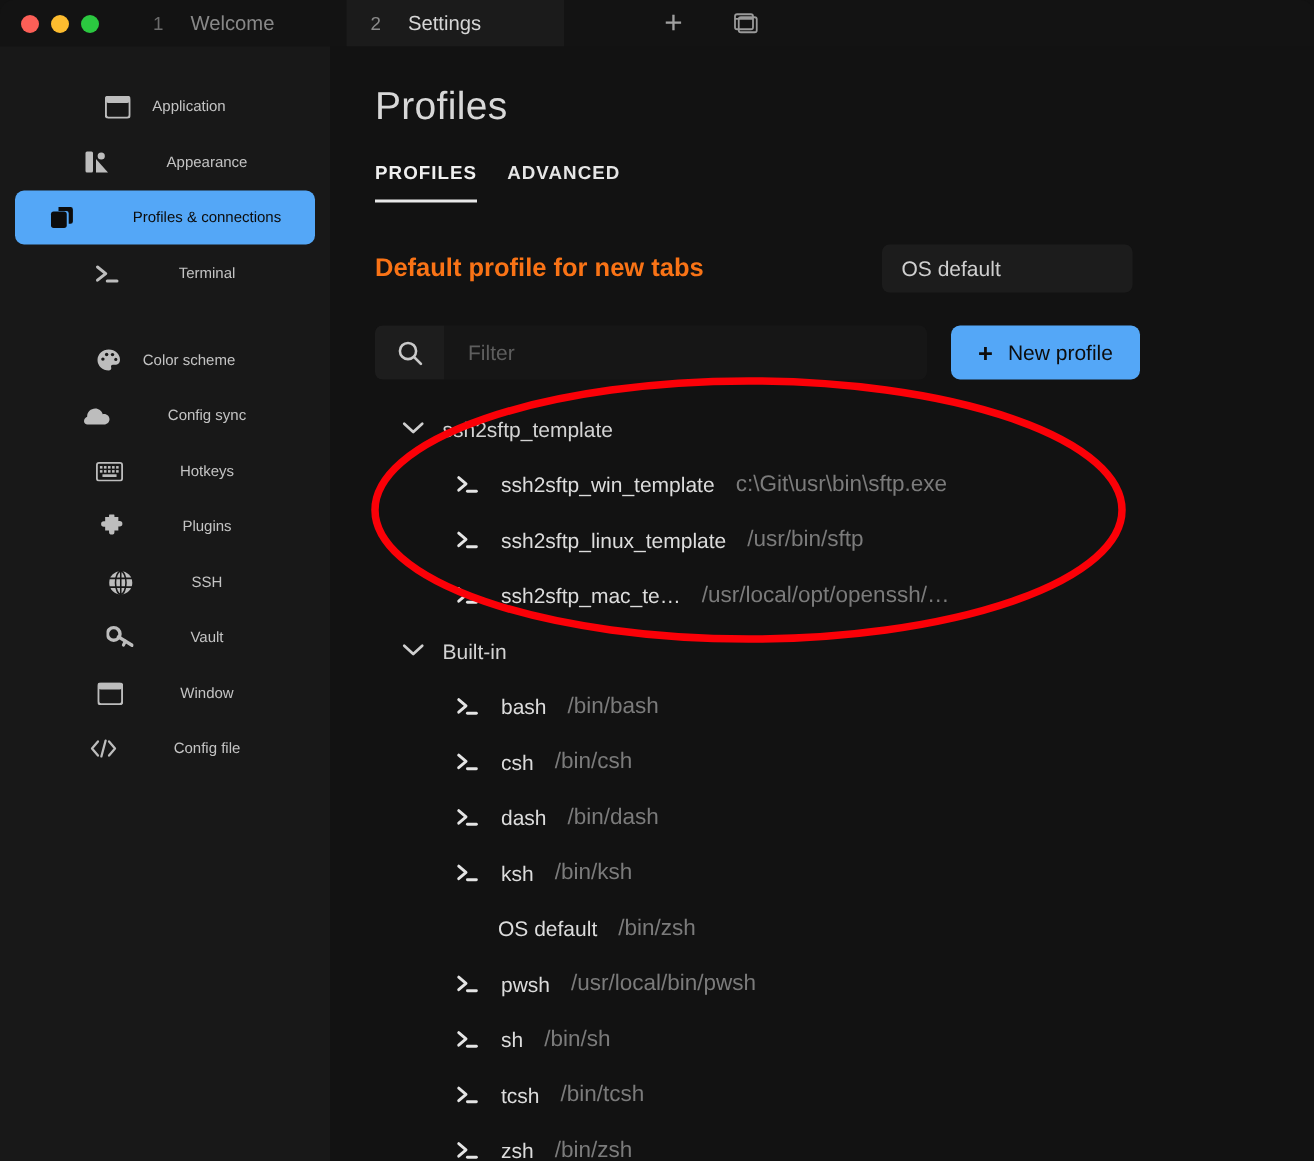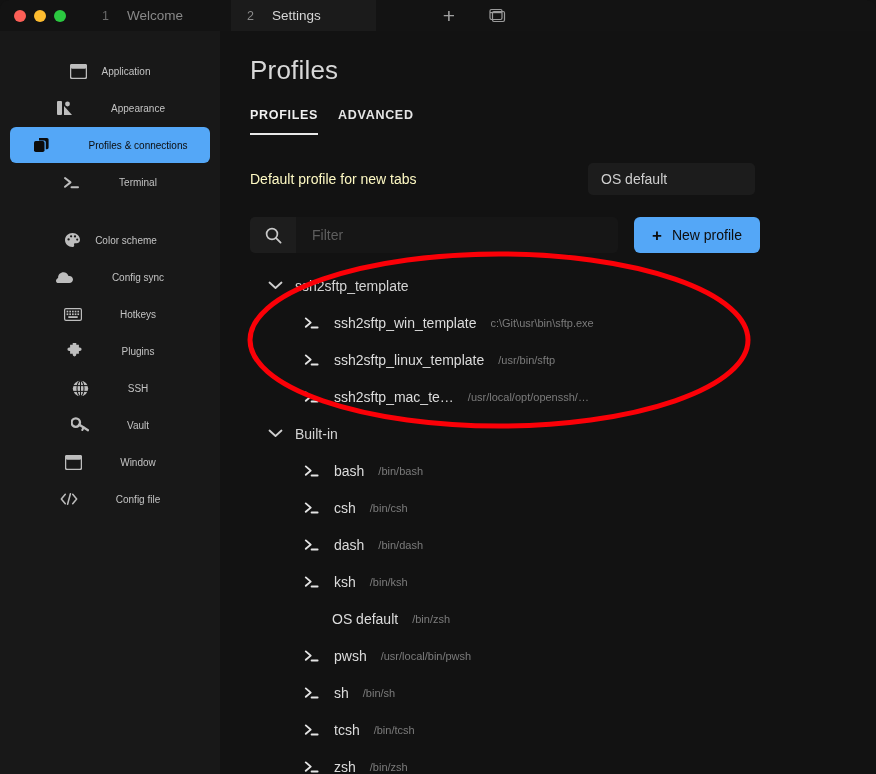--- a/index.html
+++ b/index.html
@@ -107,21 +107,21 @@
     border-bottom: 2px solid transparent;
   }
   .seg.active { color: #f0f0f0; border-bottom-color: #e8e8e8; }
 
   .row-default {
     display: flex; align-items: center;
     margin-top: 28px;
     height: 32px;
     width: 505px;
   }
-  .row-default .lbl { color: #fef9c3; font-size: 14px; flex: 1; }
+  .row-default .lbl { color: #f97316; font-size: 17px; flex: 1; font-weight: bold; }
   .select {
     width: 167px; height: 32px;
     background: #1c1c1c;
     border-radius: 5px;
     display: flex; align-items: center;
     padding: 0 13px;
     color: #cfcfcf; font-size: 14px;
   }
 
   .toolbar {
@@ -172,21 +172,21 @@
   .chev { color: #cfcfcf; display: flex; align-items: center; }
   .prof-row {
     display: flex; align-items: center;
     height: 37px;
     padding-left: 58px;
     gap: 12px;
   }
   .prof-row.noicon { padding-left: 86px; }
   .term-ico { color: #e4e4e4; display: flex; align-items: center; width: 18px; }
   .pname { color: #dcdcdc; font-size: 14px; }
-  .ppath { color: #7b7b7b; font-size: 11px; margin-left: 2px; }
+  .ppath { color: #7b7b7b; font-size: 15px; margin-left: 2px; }
 
   
   .annot {
     position: absolute;
     left: 246px; top: 250px;
     width: 506px; height: 180px;
     pointer-events: none;
   }
   .annot ellipse { fill: none; stroke: #fb0007; stroke-width: 5; }
 </style>

